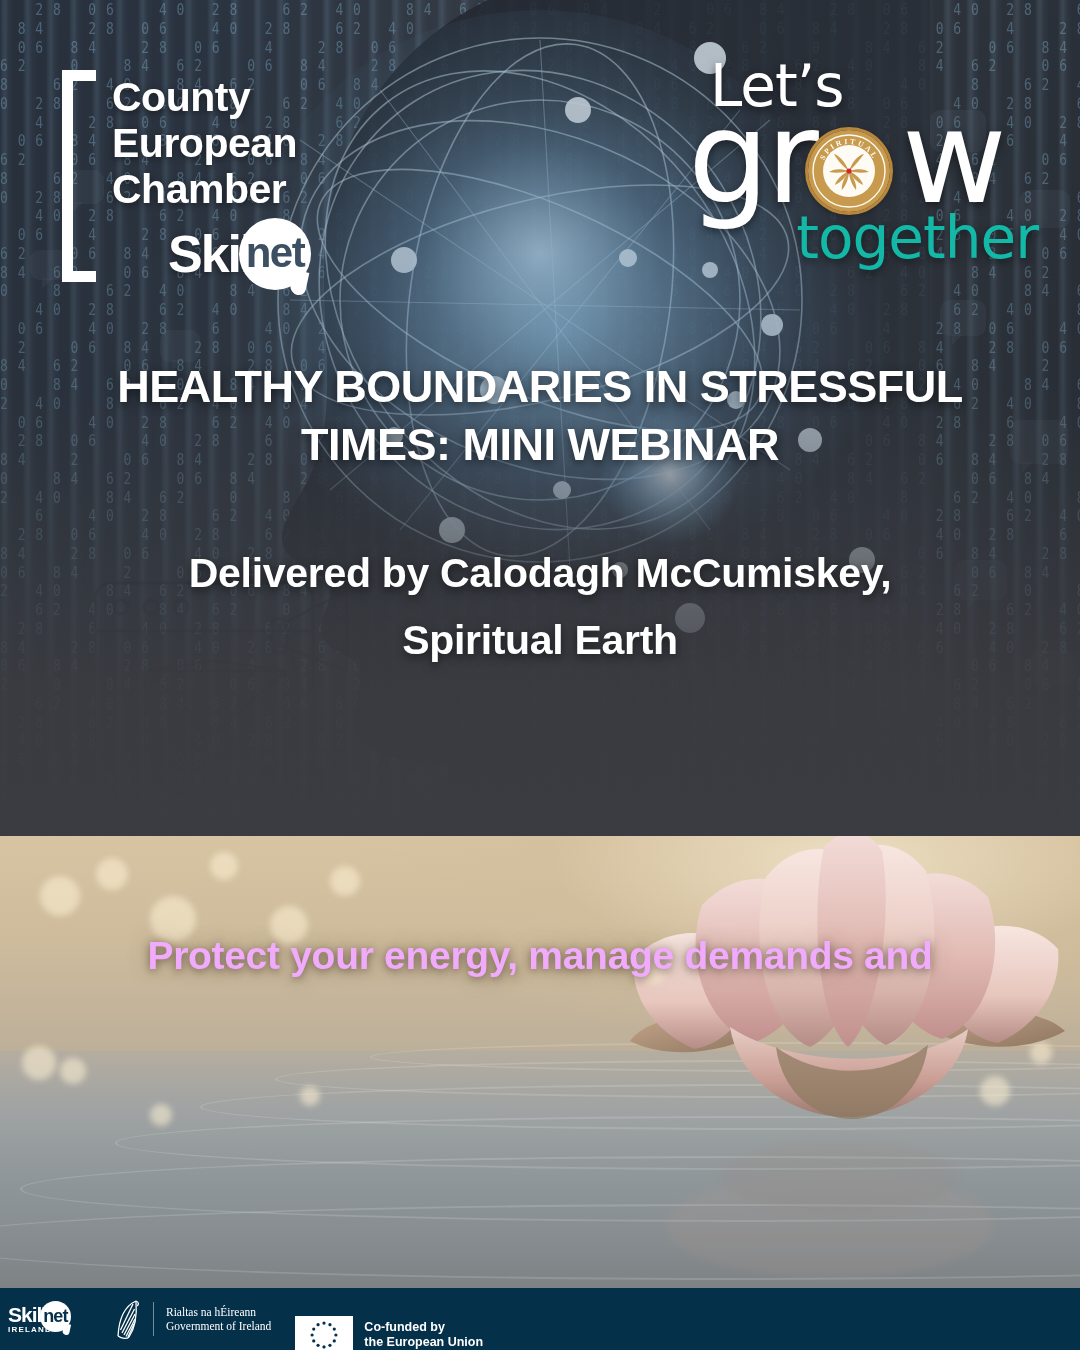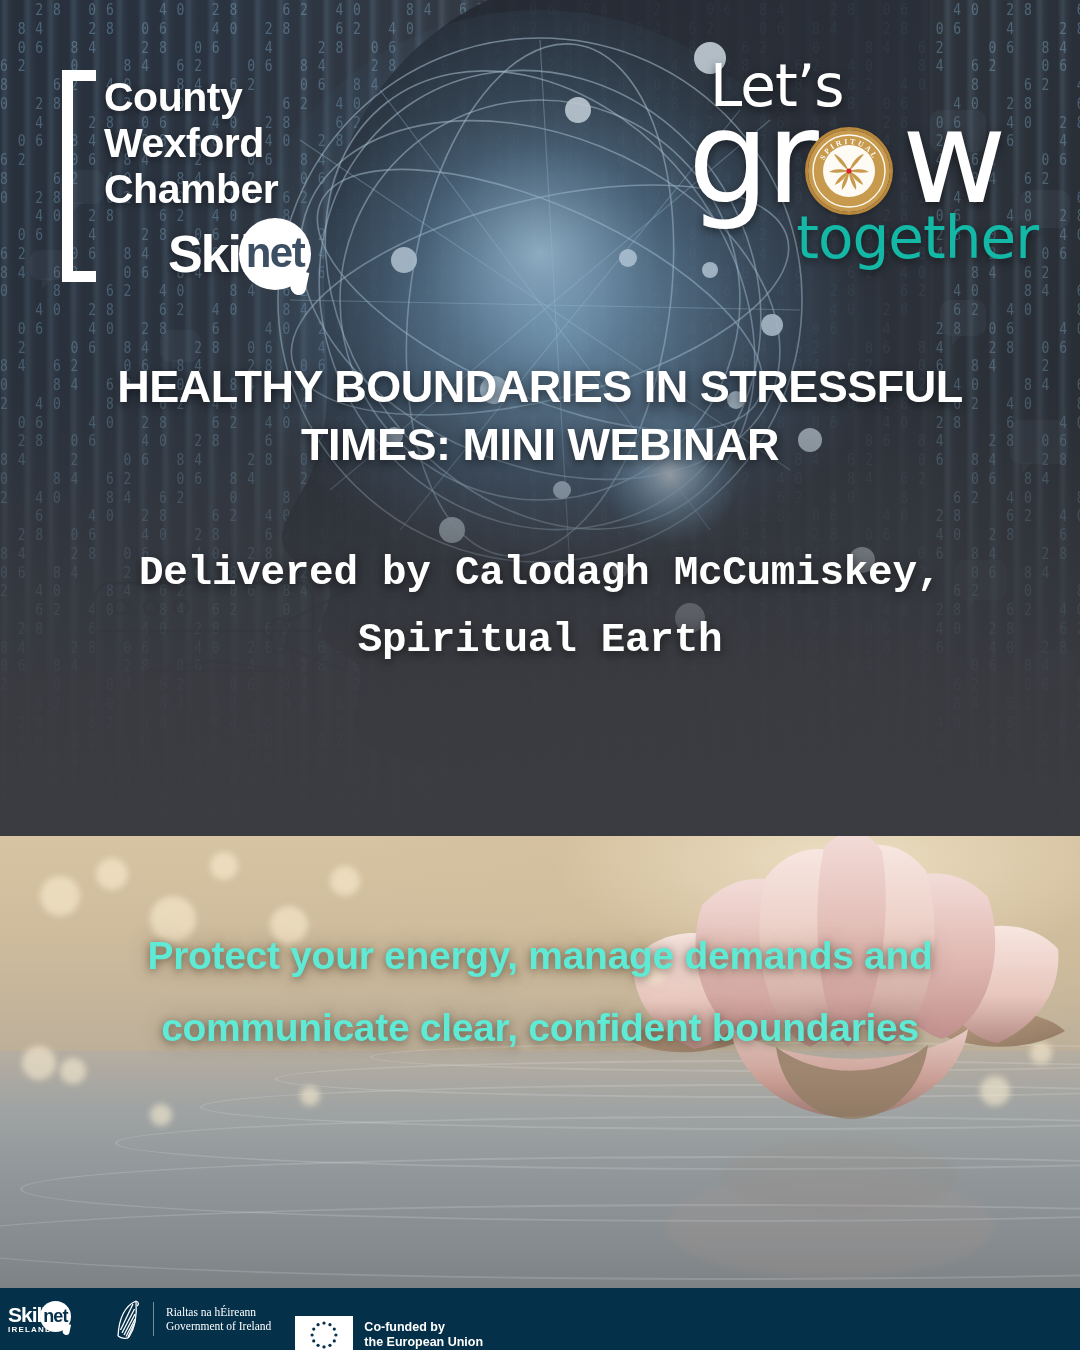--- a/index.html
+++ b/index.html
@@ -73,21 +73,21 @@
   
   .head-wrap { position: absolute; left: 150px; top: -30px; width: 780px; height: 870px; }
   .head-svg { position: absolute; inset: 0; }
 
   
   .ghost-icons { position: absolute; left: 85px; top: 575px; width: 300px; height: 260px; opacity: .55; }
 
   
   .logo-chamber {
     position: absolute; left: 62px; top: 70px;
-    display: flex; align-items: stretch; gap: 8px;
+    display: flex; align-items: stretch; gap: 16px;
   }
   .bracket {
     width: 34px; height: 212px;
     border-left: 11px solid #fff;
     border-top: 11px solid #fff;
     border-bottom: 11px solid #fff;
   }
   .chamber-text {
     color: #fff;
     font-weight: 700;
@@ -160,21 +160,20 @@
     text-shadow: 0 3px 10px rgba(0,0,0,.55);
     padding: 0 70px;
   }
   .detail {
     position: absolute; left: 0; top: 540px; width: 1080px;
     text-align: center; color: #fff;
     font-size: 41px; font-weight: 700; line-height: 67px;
     letter-spacing: -0.3px;
     text-shadow: 0 3px 10px rgba(0,0,0,.55);
     padding: 0 90px;
-    font-family: Liberation Mono, monospace;
   }
   .detail .d-line { display: block; }
 
   
   .lotus-section {
     position: absolute; left: 0; top: 836px;
     width: 1080px; height: 452px;
     overflow: hidden;
     background: linear-gradient(170deg, #cdb594 0%, #c9b391 22%, #b7ae9e 52%, #97999a 78%, #8a8f91 100%);
   }
@@ -197,21 +196,21 @@
   }
   .bokeh { position: absolute; border-radius: 50%; background: rgba(255,243,214,0.55); filter: blur(3px); }
   .lotus-flower { position: absolute; left: 610px; top: -5px; width: 470px; height: 330px; }
   .lotus-reflect {
     position: absolute; left: 640px; top: 300px; width: 400px; height: 150px;
     opacity: .30; transform: scaleY(-1); filter: blur(4px);
   }
 
   .tagline {
     position: absolute; left: 0; top: 920px; width: 1080px;
-    text-align: center; color: #5eead4;
+    text-align: center; color: #f0abfc;
     font-size: 39px; font-weight: 700; line-height: 72px;
     letter-spacing: -0.3px;
     text-shadow: 0 2px 9px rgba(70,55,40,.65), 0 0 22px rgba(90,70,50,.35);
     padding: 0 70px;
     z-index: 5;
   }
   .tagline .t-line { display: block; }
 
   
   .footer {
@@ -423,21 +422,21 @@
         </g>
       </svg>
     </div>
 
     <div class="rain-fade"></div>
 
     <div class="logo-chamber">
       <div class="bracket"></div>
       <div class="chamber-text">
         <div>County</div>
-        <div>Wexford</div>
+        <div>European</div>
         <div>Chamber</div>
       </div>
     </div>
 
     <div class="skillnet-hdr">
       <div class="sk-word">Skill</div>
       <div class="sk-dot">
         <span>net</span>
       </div>
     </div>
@@ -564,21 +563,20 @@
         <ellipse cx="190" cy="60" rx="165" ry="52" fill="#b79a92" opacity=".55"></ellipse>
         <ellipse cx="200" cy="110" rx="120" ry="36" fill="#9c8376" opacity=".45"></ellipse>
       </svg>
     </div>
 
     <div class="bokeh" style="left:640px;top:122px;width:26px;height:26px;"></div>
   </div>
 
   <div class="tagline">
     <span class="t-line">Protect your energy, manage demands and</span>
-    <span class="t-line">communicate clear, confident boundaries</span>
   </div>
 
   <div class="footer">
 
     <div class="footer-logos">
 
       <div class="sk-foot">
         <div class="sk-foot-l">
           <div class="sk-foot-word">Skill</div>
           <div class="sk-foot-sub">IRELAND</div>

